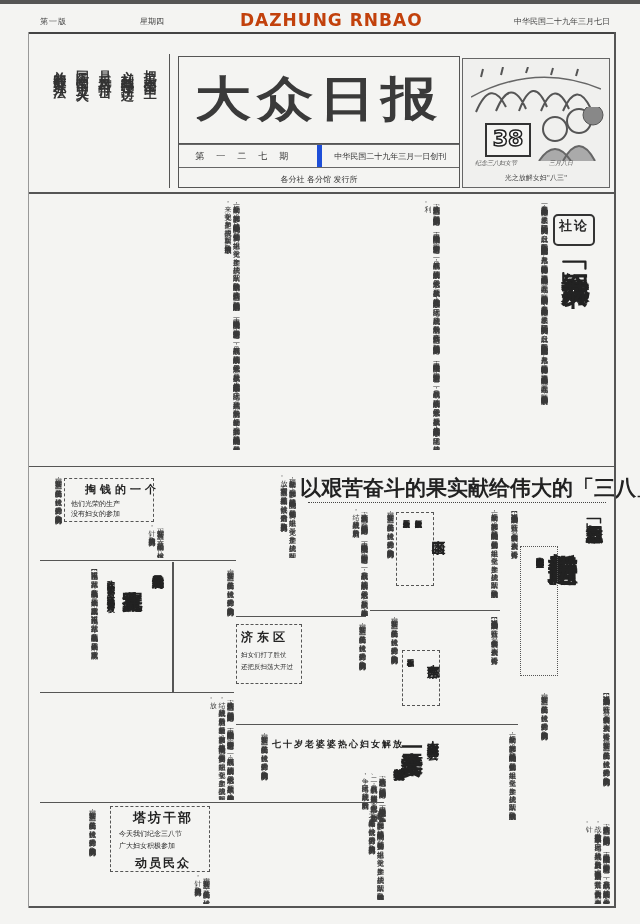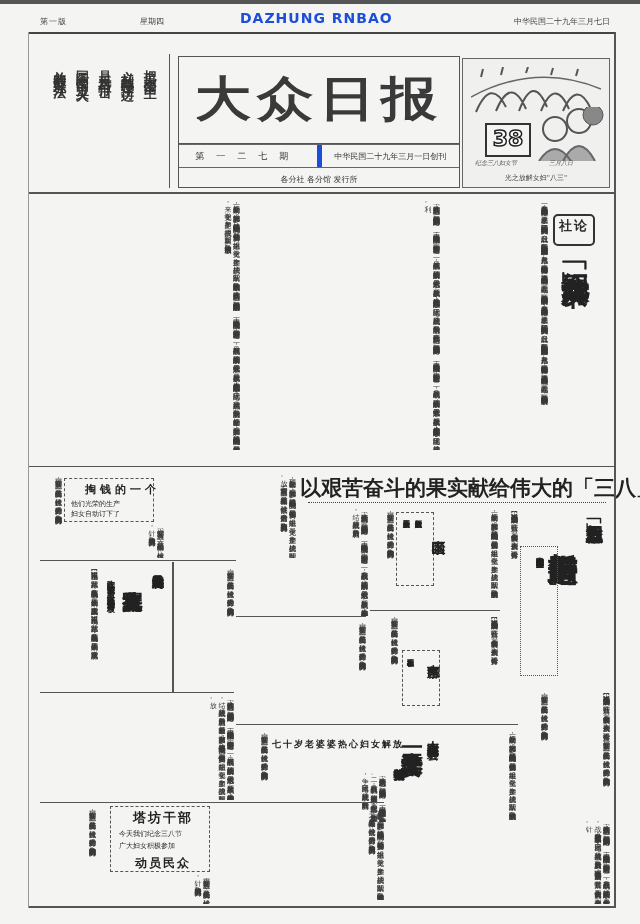--- a/index.html
+++ b/index.html
@@ -16,21 +16,21 @@
   }
   .topbar { position:absolute; left:0; top:0; width:640px; height:4px; background:#555; }
   .masthead-line {
     position:absolute; top:12px; left:40px; width:580px; height:16px;
     font-size:8px; color:#444;
   }
   .masthead-line .edition { position:absolute; left:0; top:4px; letter-spacing:1px; }
   .masthead-line .weekday { position:absolute; left:100px; top:4px; }
   .masthead-line .roman {
     position:absolute; left:200px; top:-2px;
-    font-family:"DejaVu Sans", sans-serif; font-weight:bold; font-size:14px; color:#1d4ed8;
+    font-family:"DejaVu Sans", sans-serif; font-weight:bold; font-size:17px; color:#c2410c;
     letter-spacing:1px;
   }
   .masthead-line .date { position:absolute; right:10px; top:4px; }
   .frame-top { position:absolute; left:28px; top:32px; width:586px; height:2px; background:#444; }
 
   
   .slogan {
     position:absolute; left:40px; top:54px; width:130px; height:134px;
     border-right:1px solid #555;
     display:flex; flex-direction:row-reverse; justify-content:space-around; padding:6px 8px;
@@ -173,35 +173,40 @@
 
   <div class="rule" style="left:28px;top:466px;width:586px;height:1px;"></div>
 
   <div class="banner">以艰苦奋斗的果实献给伟大的「三八」</div>
   <div class="banner-underline"></div>
 
   <div class="textblock" style="left:40px;top:474px;width:22px;height:84px;"><span>妇女们在「三八」节这一天，要总结过去一年的工作，检讨优缺点，确定今后的方针，为争取抗战的最后胜利而努力。</span></div>
   <div class="boxed dashed" style="left:64px;top:478px;width:90px;height:44px;">
     <div class="hhead" style="left:20px;top:3px;font-size:11px;letter-spacing:4px;">掏钱的一个</div>
     <div style="position:absolute;left:6px;top:20px;font-size:7px;white-space:nowrap;">他们光荣的生产</div>
-    <div style="position:absolute;left:6px;top:30px;font-size:7px;white-space:nowrap;">妇女自动订下了</div>
+    <div style="position:absolute;left:6px;top:30px;font-size:7px;white-space:nowrap;">没有妇女的参加</div>
   </div>
   <div class="textblock" style="left:64px;top:524px;width:100px;height:34px;"><span>妇女们在「三八」节这一天，要总结过去一年的工作，检讨优缺点，确定今后的方针，为争取抗战的最后胜利而努力。</span></div>
   <div class="textblock" style="left:156px;top:474px;width:140px;height:84px;"><span>妇女是社会的一半，没有妇女的参加，抗战建国的任务是不能完成的。我们要发动全体妇女，组织起来，学习文化，参加生产，拥护抗战，帮助军队，争取民族的彻底解放。</span><span>妇女们在「三八」节这一天，要总结过去一年的工作，检讨优缺点，确定今后的方针，为争取抗战的最后胜利而努力。</span></div>
   <div class="rule" style="left:40px;top:560px;width:196px;height:1px;"></div>
 
   <div class="textblock" style="left:40px;top:566px;width:58px;height:120px;"><span>【本报讯】本月十日晚，我八路军一部，在鲁北某地与敌伪激战，毙伤敌伪二百余人，缴获大批军用品。</span><span>【本报讯】本月十日晚，我八路军一部，在鲁北某地与敌伪激战，毙伤敌伪二百余人，缴获大批军用品。</span></div>
   <div class="vhead" style="left:102px;top:574px;font-size:8px;letter-spacing:1px;width:14px;">敌伪军队长以下四百余名 缴获机枪四挺步枪百余枝</div>
   <div class="vhead" style="left:118px;top:576px;font-size:20px;width:28px;line-height:26px;">八路军鲁北大捷</div>
   <div class="vhead" style="left:146px;top:566px;font-size:12px;width:20px;">春风吹遍了胜利的号角</div>
   <div class="rule" style="left:172px;top:562px;width:2px;height:130px;"></div>
   <div class="textblock" style="left:178px;top:566px;width:56px;height:120px;"><span>妇女们在「三八」节这一天，要总结过去一年的工作，检讨优缺点，确定今后的方针，为争取抗战的最后胜利而努力。</span></div>
 
   <div class="textblock" style="left:238px;top:508px;width:130px;height:108px;"><span>在这伟大的「三八」节纪念日，我们更要认识中国妇女解放的道路。一、中国是一个半封建半殖民地的国家，中国妇女受着多重的压迫。二、只有在抗战胜利中，才能得到真正的解放。今天我们纪念三八节，要积极参加抗战，发动广大妇女投入伟大的民族解放斗争，巩固团结，坚持抗战到底，争取最后的胜利。</span></div>
   <div class="rule" style="left:236px;top:616px;width:130px;height:1px;"></div>
+  <div class="boxed dashed" style="left:236px;top:624px;width:66px;height:60px;">
+    <div class="hhead" style="left:4px;top:4px;font-size:12px;letter-spacing:4px;">济东区</div>
+    <div style="position:absolute;left:4px;top:26px;font-size:6.5px;white-space:nowrap;">妇女们打了胜仗</div>
+    <div style="position:absolute;left:4px;top:38px;font-size:6.5px;white-space:nowrap;">还把反扫荡大开过</div>
+  </div>
   <div class="textblock" style="left:304px;top:620px;width:62px;height:64px;"><span>妇女们在「三八」节这一天，要总结过去一年的工作，检讨优缺点，确定今后的方针，为争取抗战的最后胜利而努力。</span></div>
 
   <div class="boxed dashed" style="left:396px;top:512px;width:34px;height:74px;">
     <div class="vhead" style="left:4px;top:2px;font-size:7px;">妇女总数二万余</div>
     <div class="vhead" style="left:16px;top:2px;font-size:7px;">组织妇女人数占区</div>
   </div>
   <div class="vhead" style="left:430px;top:530px;font-size:14px;">泰山区</div>
   <div class="textblock" style="left:370px;top:508px;width:24px;height:100px;"><span>妇女们在「三八」节这一天，要总结过去一年的工作，检讨优缺点，确定今后的方针，为争取抗战的最后胜利而努力。</span></div>
   <div class="textblock" style="left:448px;top:508px;width:50px;height:100px;"><span>妇女是社会的一半，没有妇女的参加，抗战建国的任务是不能完成的。我们要发动全体妇女，组织起来，学习文化，参加生产，拥护抗战，帮助军队，争取民族的彻底解放。</span></div>
 

